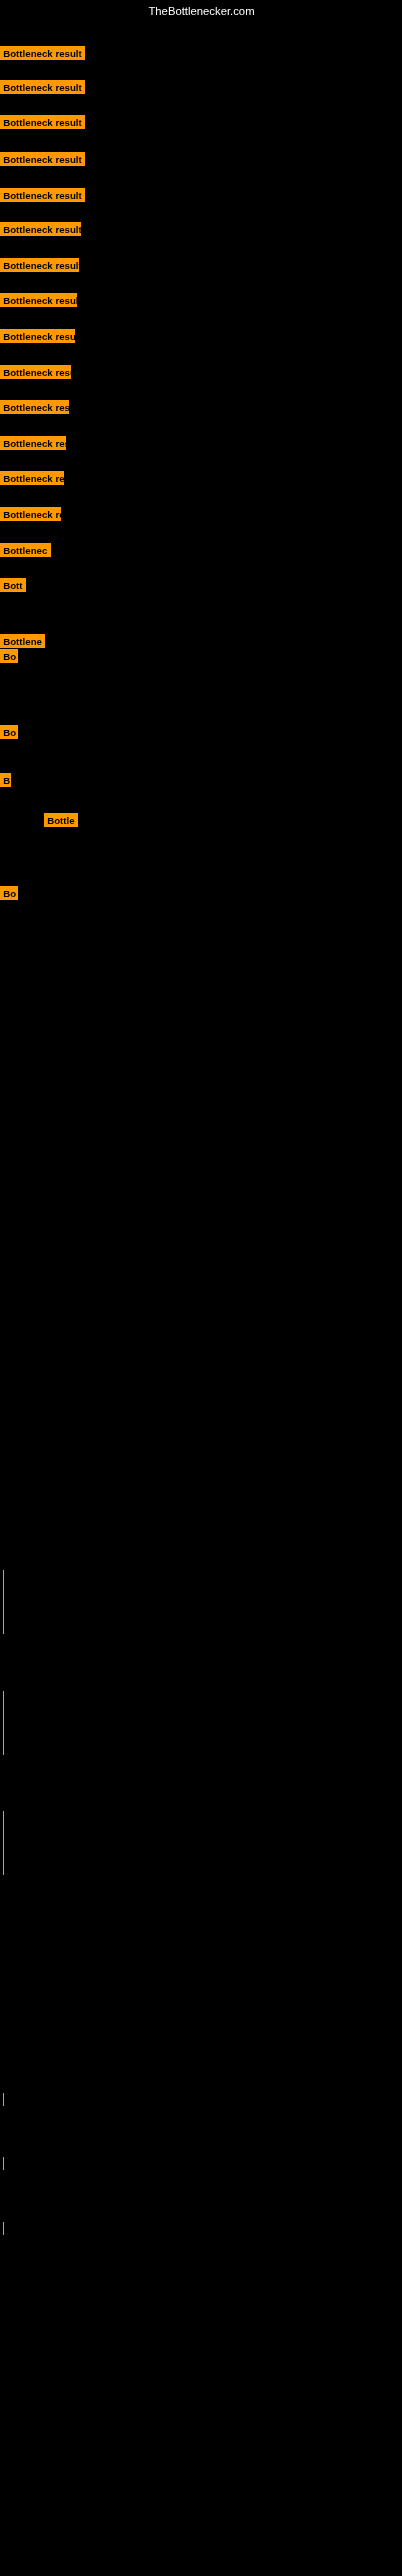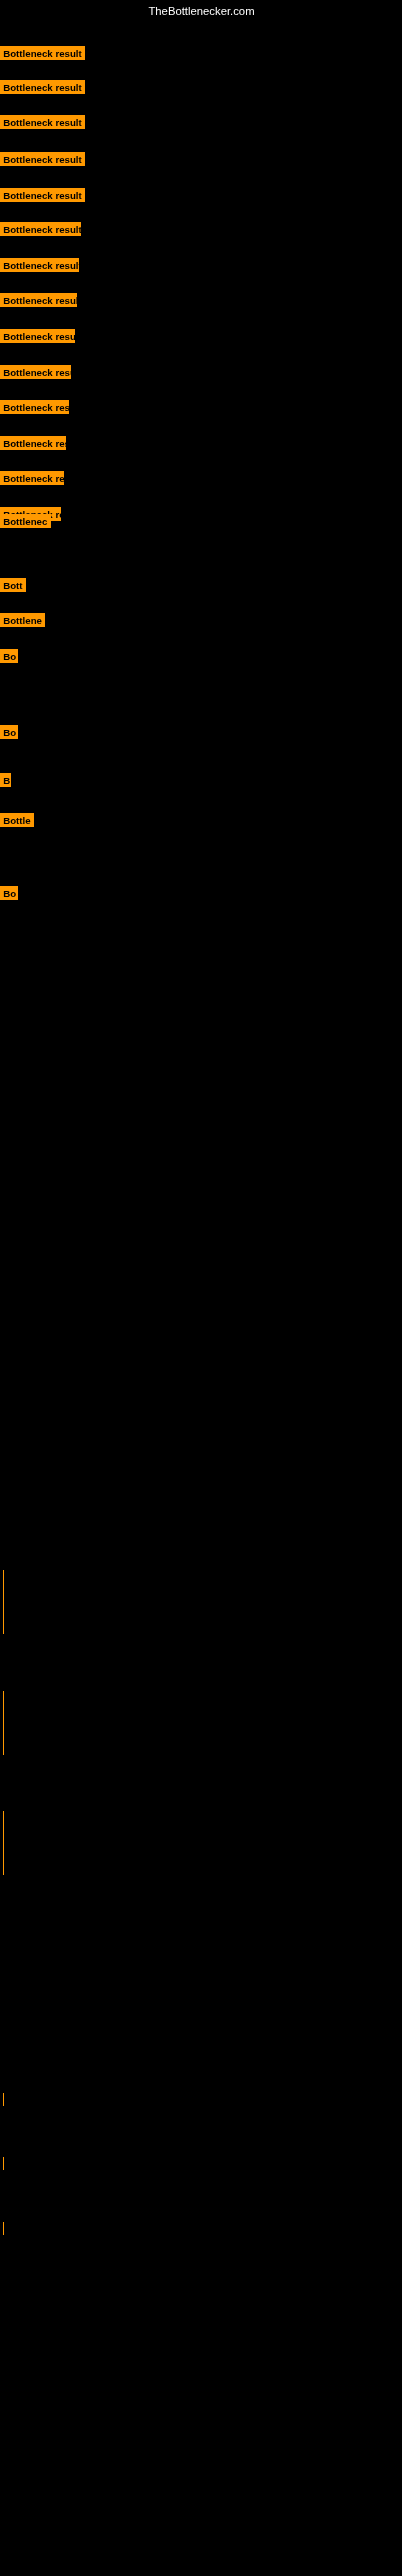--- a/index.html
+++ b/index.html
@@ -57,27 +57,27 @@
     <div class="badge-container" style="top: 188px;"><span class="bottleneck-badge" style="max-width: 85px;">Bottleneck result</span></div>
     <div class="badge-container" style="top: 222px;"><span class="bottleneck-badge" style="max-width: 81px;">Bottleneck result</span></div>
     <div class="badge-container" style="top: 258px;"><span class="bottleneck-badge" style="max-width: 79px;">Bottleneck result</span></div>
     <div class="badge-container" style="top: 293px;"><span class="bottleneck-badge" style="max-width: 77px;">Bottleneck result</span></div>
     <div class="badge-container" style="top: 329px;"><span class="bottleneck-badge" style="max-width: 75px;">Bottleneck result</span></div>
     <div class="badge-container" style="top: 365px;"><span class="bottleneck-badge" style="max-width: 71px;">Bottleneck resu</span></div>
     <div class="badge-container" style="top: 400px;"><span class="bottleneck-badge" style="max-width: 69px;">Bottleneck resu</span></div>
     <div class="badge-container" style="top: 436px;"><span class="bottleneck-badge" style="max-width: 66px;">Bottleneck res</span></div>
     <div class="badge-container" style="top: 471px;"><span class="bottleneck-badge" style="max-width: 64px;">Bottleneck res</span></div>
     <div class="badge-container" style="top: 507px;"><span class="bottleneck-badge" style="max-width: 61px;">Bottleneck re</span></div>
-    <div class="badge-container" style="top: 514px; text-align: right;"><span class="bottleneck-badge" style="max-width: 52px;">Bottlenec</span></div>
+    <div class="badge-container" style="top: 543px; text-align: right;"><span class="bottleneck-badge" style="max-width: 52px;">Bottlenec</span></div>
     <div class="badge-container" style="top: 578px; text-align: center;"><span class="bottleneck-badge" style="max-width: 34px;">Bott</span></div>
-    <div class="badge-container" style="top: 613px;"><span class="bottleneck-badge" style="max-width: 48px;">Bottlene</span></div>
+    <div class="badge-container" style="top: 634px;"><span class="bottleneck-badge" style="max-width: 48px;">Bottlene</span></div>
     <div class="badge-container" style="top: 649px;"><span class="bottleneck-badge" style="max-width: 17.7px;">Bo</span></div>
     <div class="badge-container" style="top: 725px;"><span class="bottleneck-badge" style="max-width: 17.7px;">Bo</span></div>
     <div class="badge-container" style="top: 773px;"><span class="bottleneck-badge" style="max-width: 11.3px;">B</span></div>
-    <div class="badge-container" style="top: 813px;"><span class="bottleneck-badge" style="max-width: 39px;">Bottle</span></div>
+    <div class="badge-container" style="top: 813px;"><span class="bottleneck-badge" style="max-width: 39px; margin-left: 44px;">Bottle</span></div>
     <div class="badge-container" style="top: 886px;"><span class="bottleneck-badge" style="max-width: 17.7px;">Bo</span></div>
   </div>
 <div id="lines-container">
     <div class="vertical-line" style="top: 1570px; height: 64px;"></div>
     <div class="vertical-line" style="top: 1691px; height: 64px;"></div>
     <div class="vertical-line" style="top: 1811px; height: 64px;"></div>
     <div class="vertical-line" style="top: 2093px; height: 13px;"></div>
     <div class="vertical-line" style="top: 2157px; height: 13px;"></div>
     <div class="vertical-line" style="top: 2222px; height: 13px;"></div>
   </div>

